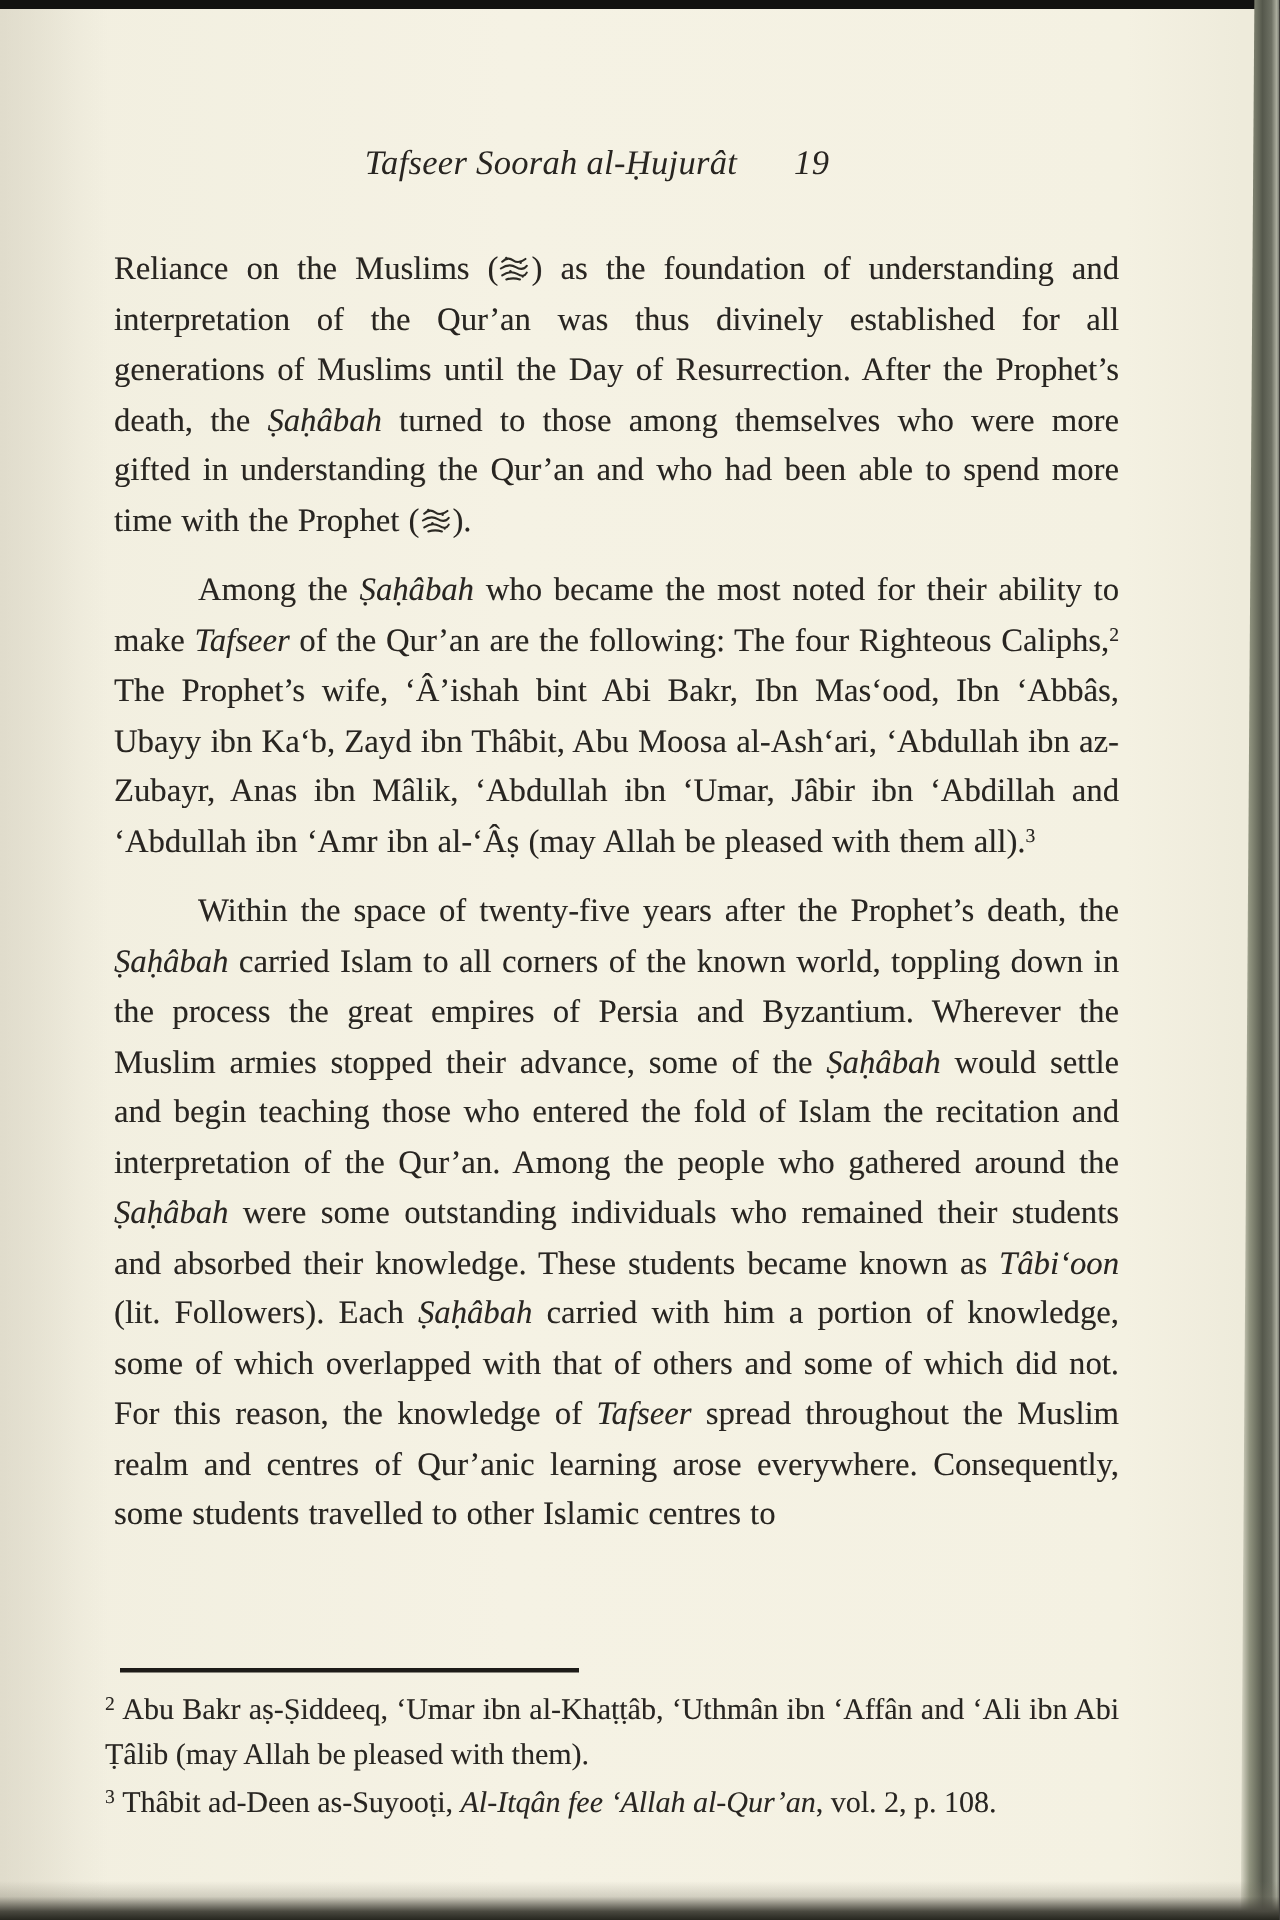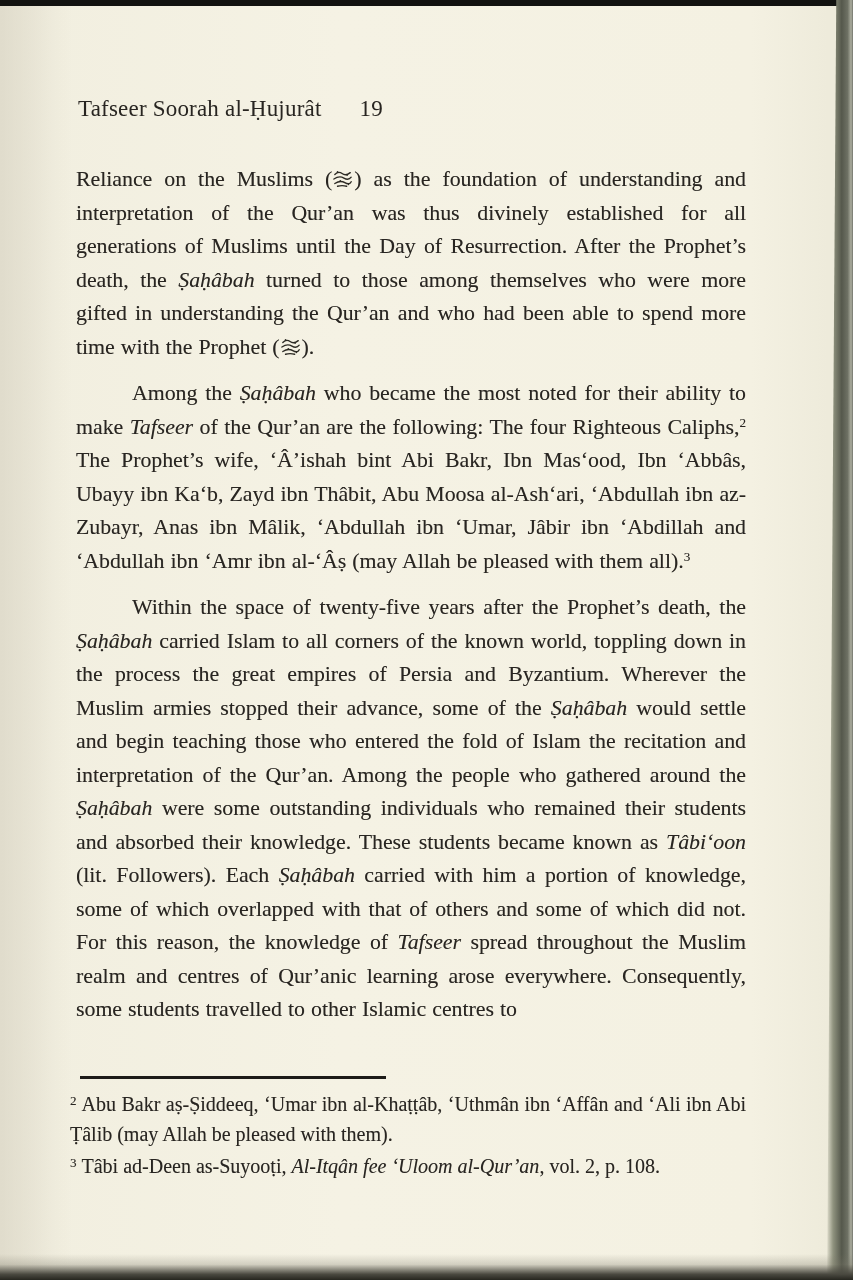--- a/index.html
+++ b/index.html
@@ -17,34 +17,34 @@
   .edge-top{position:absolute;top:0;left:0;right:0;height:6px;background:var(--top_strip,#121210);}
   .corner-tl{position:absolute;top:0;left:0;width:7px;height:42px;
     background:linear-gradient(180deg,#1616138 0%, rgba(22,22,19,0.55) 30%, rgba(22,22,19,0));}
   .edge-right{position:absolute;top:0;right:0;bottom:0;width:27px;
     background:linear-gradient(90deg, rgba(120,123,110,0) 0%, #90937f 26%, var(--edge_band,#55584c) 58%, #6e7164 80%, #abad9e 93%, #70736a 100%);
     clip-path:polygon(38% 0, 100% 0, 100% 100%, 4% 100%);}
   .edge-bottom{position:absolute;left:0;right:0;bottom:0;height:26px;
     background:linear-gradient(180deg, rgba(90,88,76,0) 0%, rgba(120,117,102,0.28) 40%, #4a4940 78%, var(--bottom_strip,#26261f) 100%);}
 
   .header{position:absolute;left:78px;width:668px;top:96px;
-    text-align:left;padding-right:28px;box-sizing:border-box;
-    font-size:23px;letter-spacing:0.2px;}
+    text-align:center;padding-right:28px;box-sizing:border-box;
+    font-style:italic;font-size:23px;letter-spacing:0.2px;}
   .hnum{margin-left:38px;}
 
   .body{position:absolute;left:76px;width:670px;top:163px;}
   p.para{margin:0 0 13px 0;text-align:justify;
     font-size:21.8px;line-height:33.5px;word-spacing:0.03em;
     text-shadow:0.2px 0.2px 0.35px rgba(40,37,33,0.35);}
   p.para.indent{text-indent:56px;}
   .fnref{font-size:13px;line-height:0;vertical-align:7px;}
   .pbuh{display:inline-block;width:22px;height:20px;vertical-align:-3px;}
   .pbuh svg{display:block;}
 
-  .footnotes{position:absolute;left:70px;width:676px;top:1076px;}
+  .footnotes{position:absolute;left:70px;width:676px;top:1112px;}
   .fnrule{width:306px;height:3px;background:#1d1b18;margin:0 0 11px 10px;}
   p.fn{margin:0 0 3px 0;text-align:justify;font-size:20px;line-height:29.5px;
     text-shadow:0.2px 0.2px 0.3px rgba(40,37,33,0.3);}
   .fnmark{font-size:13px;line-height:0;vertical-align:6px;margin-right:5px;}
 </style>
 </head>
 <body>
 
 <div id="scan" style="--paper: #f5f2e4; --ink: #282521; --edge_band: #55584c; --top_strip: #121210; --bottom_strip: #26261f;">
   <div class="gutter-shade"></div>
@@ -82,21 +82,21 @@
             </g>
           </svg></span><span>).</span></p>
       <p class="para indent"><span>Among the </span><em>Ṣaḥâbah</em><span> who became the most noted for their ability to make </span><em>Tafseer</em><span> of the Qur’an are the following: The four Righteous Caliphs,</span><sup class="fnref">2</sup><span> The Prophet’s wife, ‘Â’ishah bint Abi Bakr, Ibn Mas‘ood, Ibn ‘Abbâs, Ubayy ibn Ka‘b, Zayd ibn Thâbit, Abu Moosa al-Ash‘ari, ‘Abdullah ibn az-Zubayr, Anas ibn Mâlik, ‘Abdullah ibn ‘Umar, Jâbir ibn ‘Abdillah and ‘Abdullah ibn ‘Amr ibn al-‘Âṣ (may Allah be pleased with them all).</span><sup class="fnref">3</sup></p>
       <p class="para indent"><span>Within the space of twenty-five years after the Prophet’s death, the </span><em>Ṣaḥâbah</em><span> carried Islam to all corners of the known world, toppling down in the process the great empires of Persia and Byzantium. Wherever the Muslim armies stopped their advance, some of the </span><em>Ṣaḥâbah</em><span> would settle and begin teaching those who entered the fold of Islam the recitation and interpretation of the Qur’an. Among the people who gathered around the </span><em>Ṣaḥâbah</em><span> were some outstanding individuals who remained their students and absorbed their knowledge. These students became known as </span><em>Tâbi‘oon</em><span> (lit. Followers). Each </span><em>Ṣaḥâbah</em><span> carried with him a portion of knowledge, some of which overlapped with that of others and some of which did not. For this reason, the knowledge of </span><em>Tafseer</em><span> spread throughout the Muslim realm and centres of Qur’anic learning arose everywhere. Consequently, some students travelled to other Islamic centres to</span></p>
     </div>
 
   <div class="footnotes">
     <div class="fnrule"></div>
     <div id="fn-list">
         <p class="fn"><sup class="fnmark">2</sup><span>Abu Bakr aṣ-Ṣiddeeq, ‘Umar ibn al-Khaṭṭâb, ‘Uthmân ibn ‘Affân and ‘Ali ibn Abi Ṭâlib (may Allah be pleased with them).</span></p>
-        <p class="fn"><sup class="fnmark">3</sup><span>Tâbi ad-Deen as-Suyooṭi, </span><em>Al-Itqân fee ‘Uloom al-Qur’an</em><span>, vol. 2, p. 108.</span></p>
+        <p class="fn"><sup class="fnmark">3</sup><span>Thâbit ad-Deen as-Suyooṭi, </span><em>Al-Itqân fee ‘Allah al-Qur’an</em><span>, vol. 2, p. 108.</span></p>
       </div>
   </div>
 
   <div class="edge-top"></div>
   <div class="corner-tl"></div>
   <div class="edge-right"></div>
   <div class="edge-bottom"></div>
 </div>
 
 </body></html>

